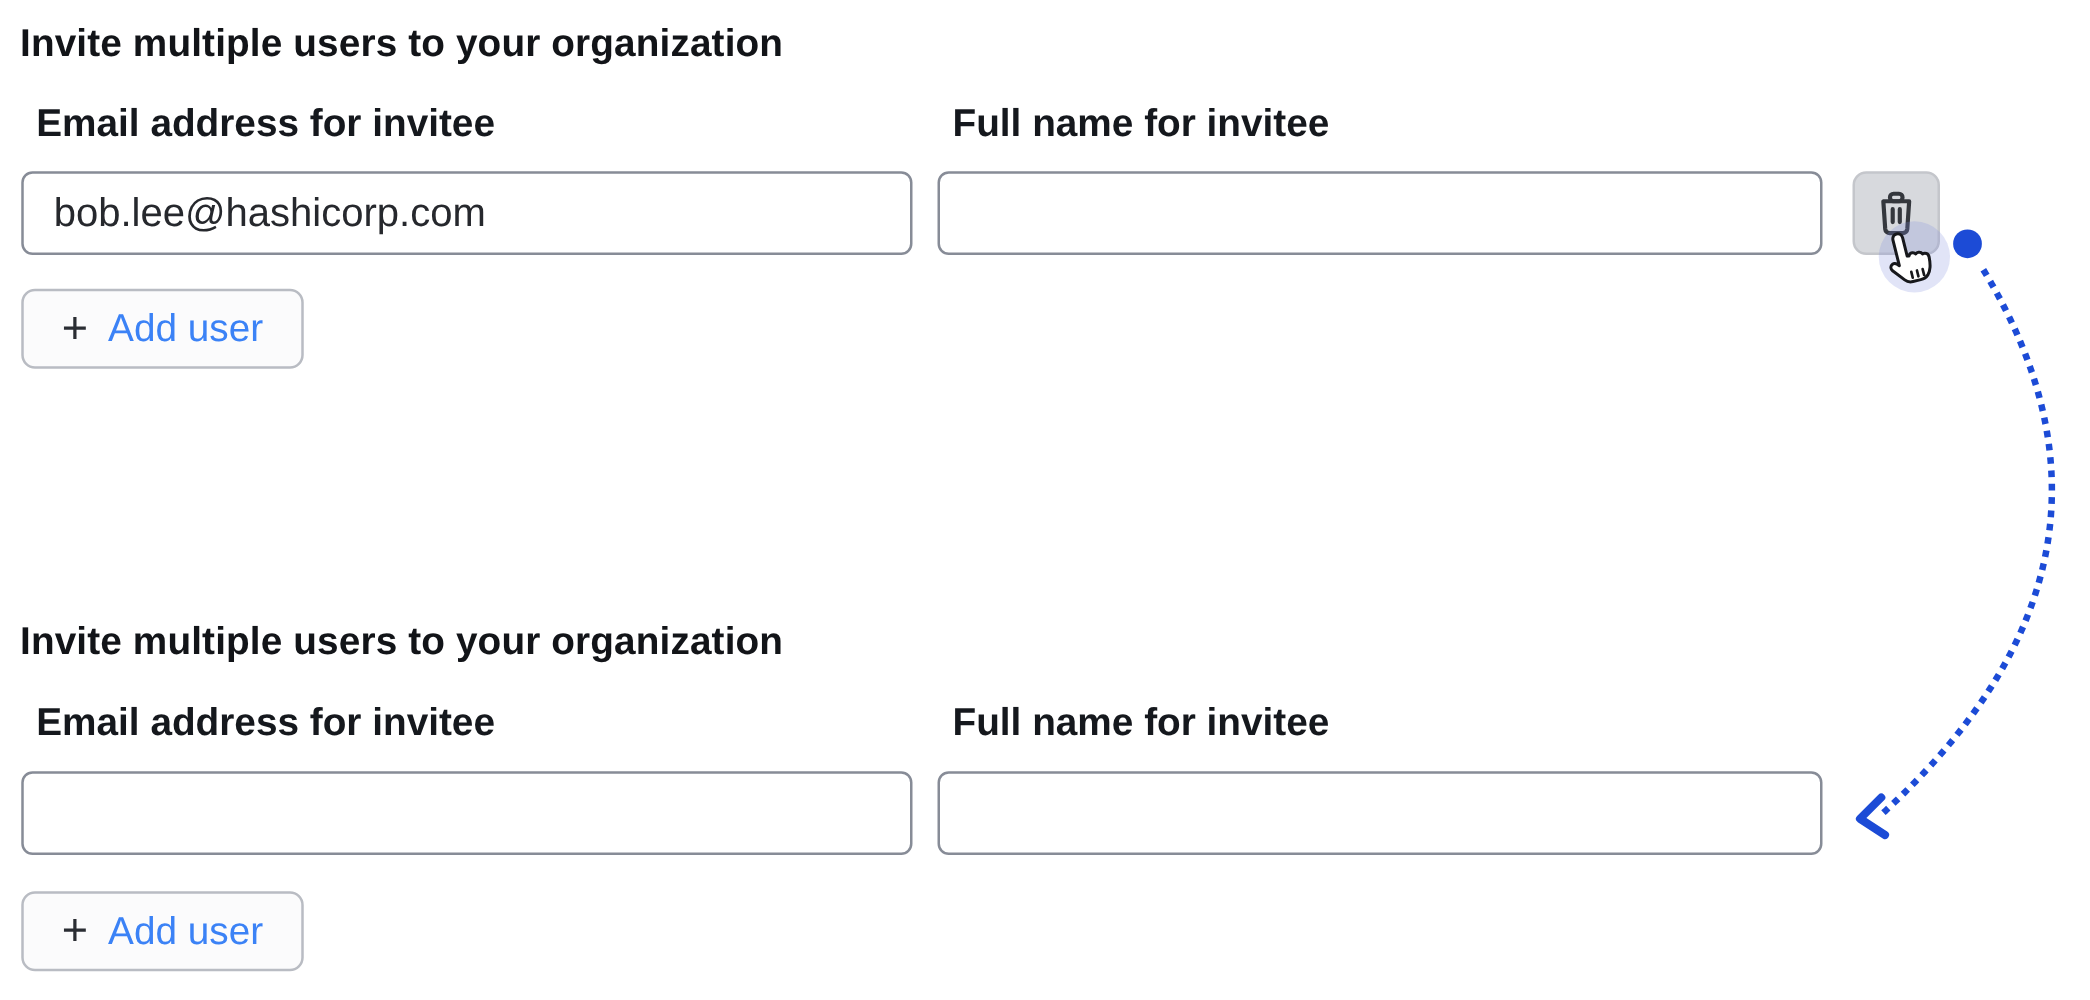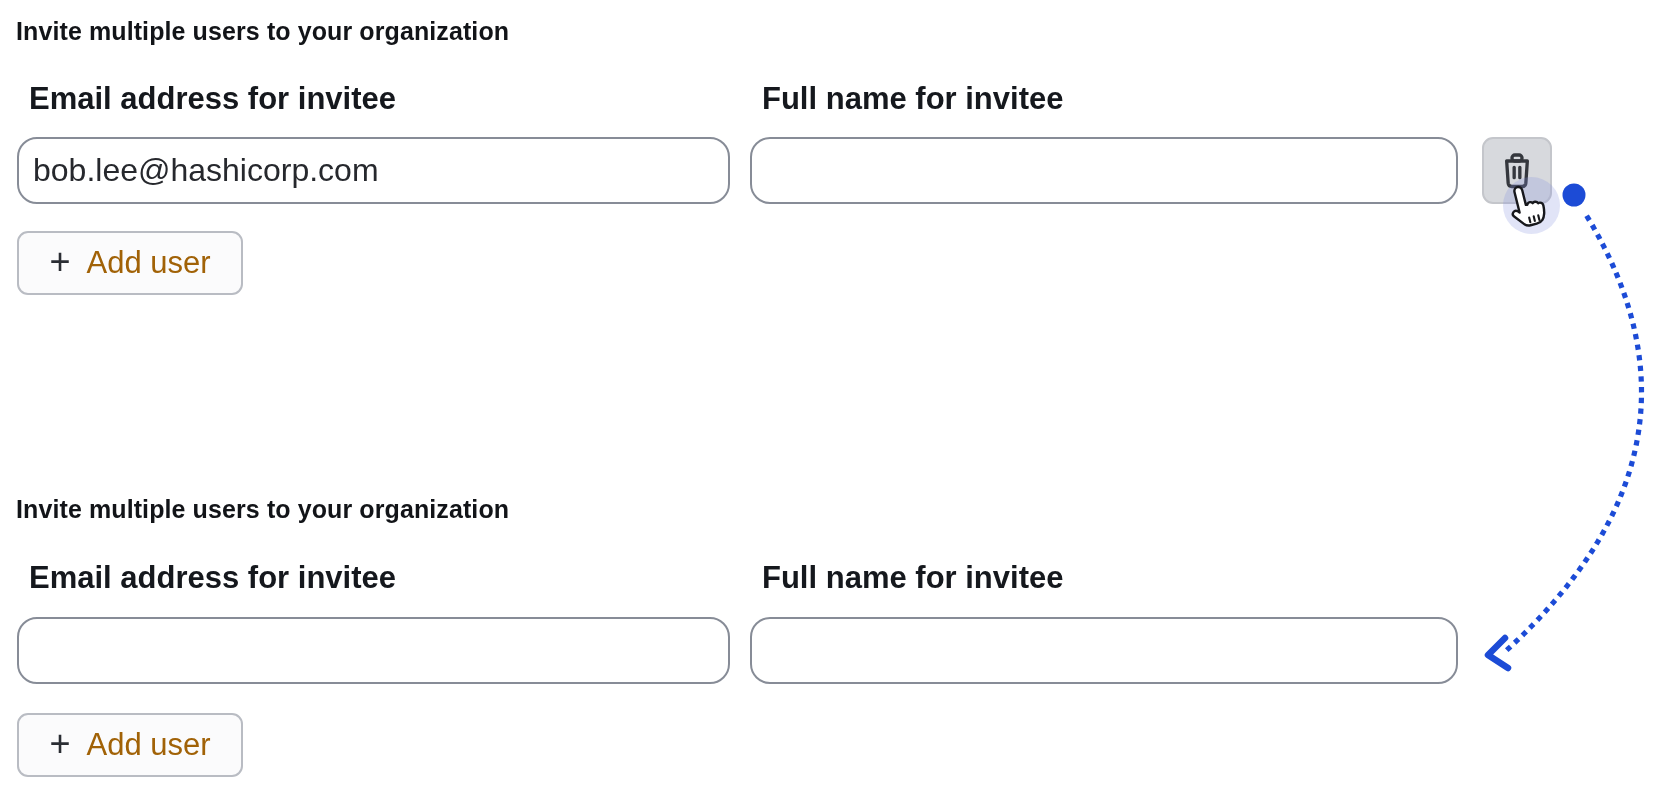--- a/index.html
+++ b/index.html
@@ -1,36 +1,36 @@
 <!DOCTYPE html>
 <html><head>
 <meta charset="utf-8">
 <style>
   * { margin:0; padding:0; box-sizing:border-box; }
   html,body { width:1672px; height:800px; background:#ffffff; overflow:hidden;
               font-family:"Liberation Sans","DejaVu Sans",sans-serif; position:relative; }
 
-  .heading { position:absolute; left:16px; font-size:25px; font-weight:700;
+  .heading { position:absolute; left:16px; font-size:31px; font-weight:700;
              color:#121418; line-height:1.2; letter-spacing:.1px; }
   .field-label { position:absolute; font-size:31px; font-weight:700;
                  color:#15181d; line-height:1.2;margin-left:12px; }
 
   .text-input { position:absolute; height:67px; border:2px solid #878c97;
-                border-radius:20px; background:#ffffff; font-size:32px;
-                color:#26282d; padding:0 14px; outline:none;
+                border-radius:9px; background:#ffffff; font-size:32px;
+                color:#26282d; padding:0 24px; outline:none;
                 font-family:"Liberation Sans","DejaVu Sans",sans-serif; }
   .col-left  { left:17px;  width:713px; }
   .col-right { left:750px; width:708px; }
 
   .add-user-btn { position:absolute; left:17px; width:226px; height:64px;
                   background:#fbfbfc; border:2px solid #b9bcc3; border-radius:11px;
                   display:flex; align-items:center; justify-content:center; gap:16px;
                   cursor:pointer; }
   .add-user-btn .plus  { font-size:36px; font-weight:400; color:#2a2d33; line-height:1; margin-top:-3px; }
-  .add-user-btn .label { font-size:31px; font-weight:400; color:#a16207; }
+  .add-user-btn .label { font-size:31px; font-weight:400; color:#3b82f6; }
 
   .delete-btn { position:absolute; left:1482px; top:137px; width:70px; height:67px;
                 background:#d7d9dd; border:2px solid #c4c6cb; border-radius:11px;
                 display:flex; align-items:center; justify-content:center; cursor:pointer; }
 
   
   .overlay { position:absolute; left:0; top:0; width:1672px; height:800px;
              pointer-events:none; }
   .click-halo { position:absolute; left:1503px; top:177px; width:57px; height:57px;
                 border-radius:50%; background:rgba(131,144,220,0.24); pointer-events:none; }

